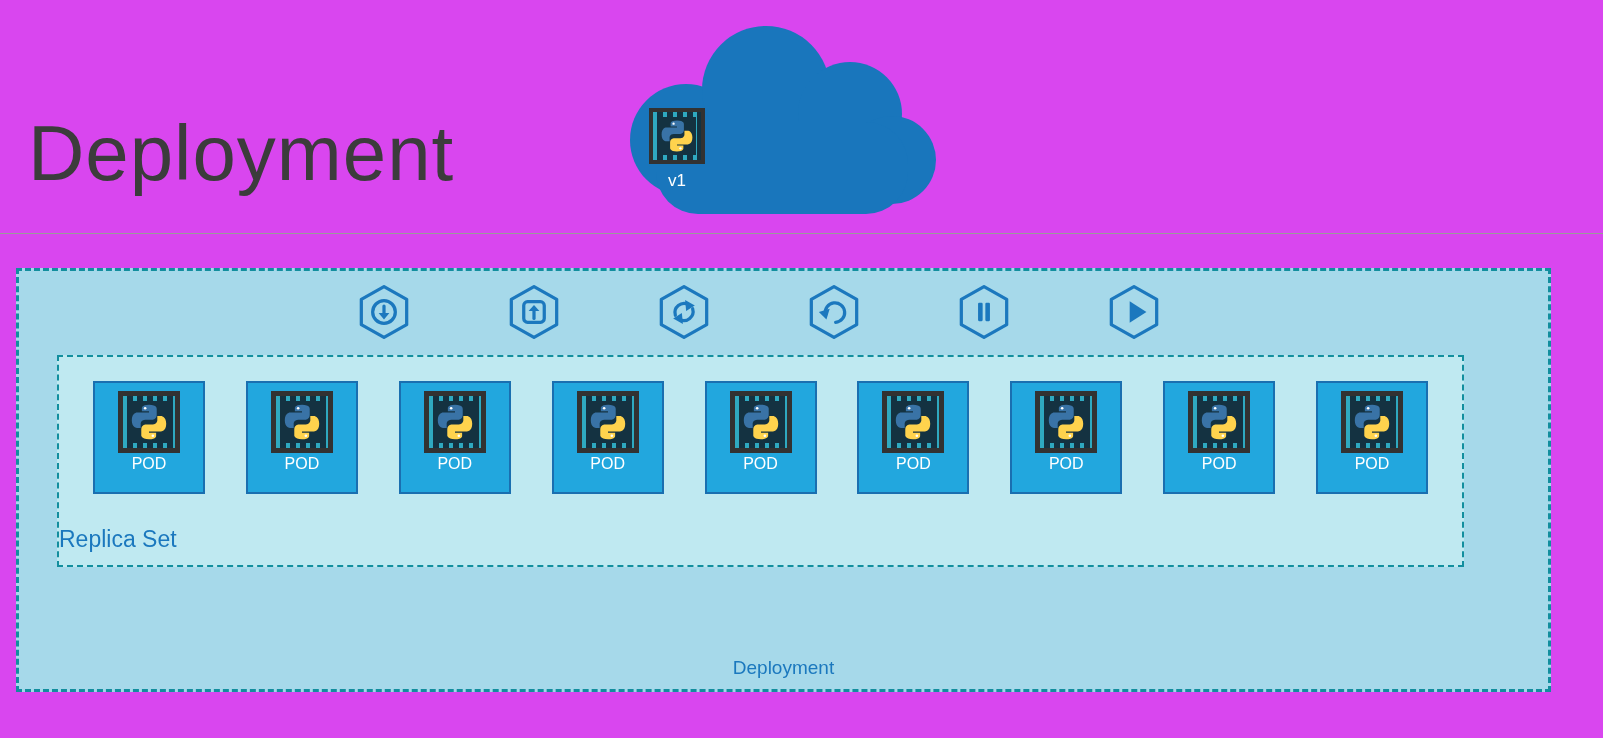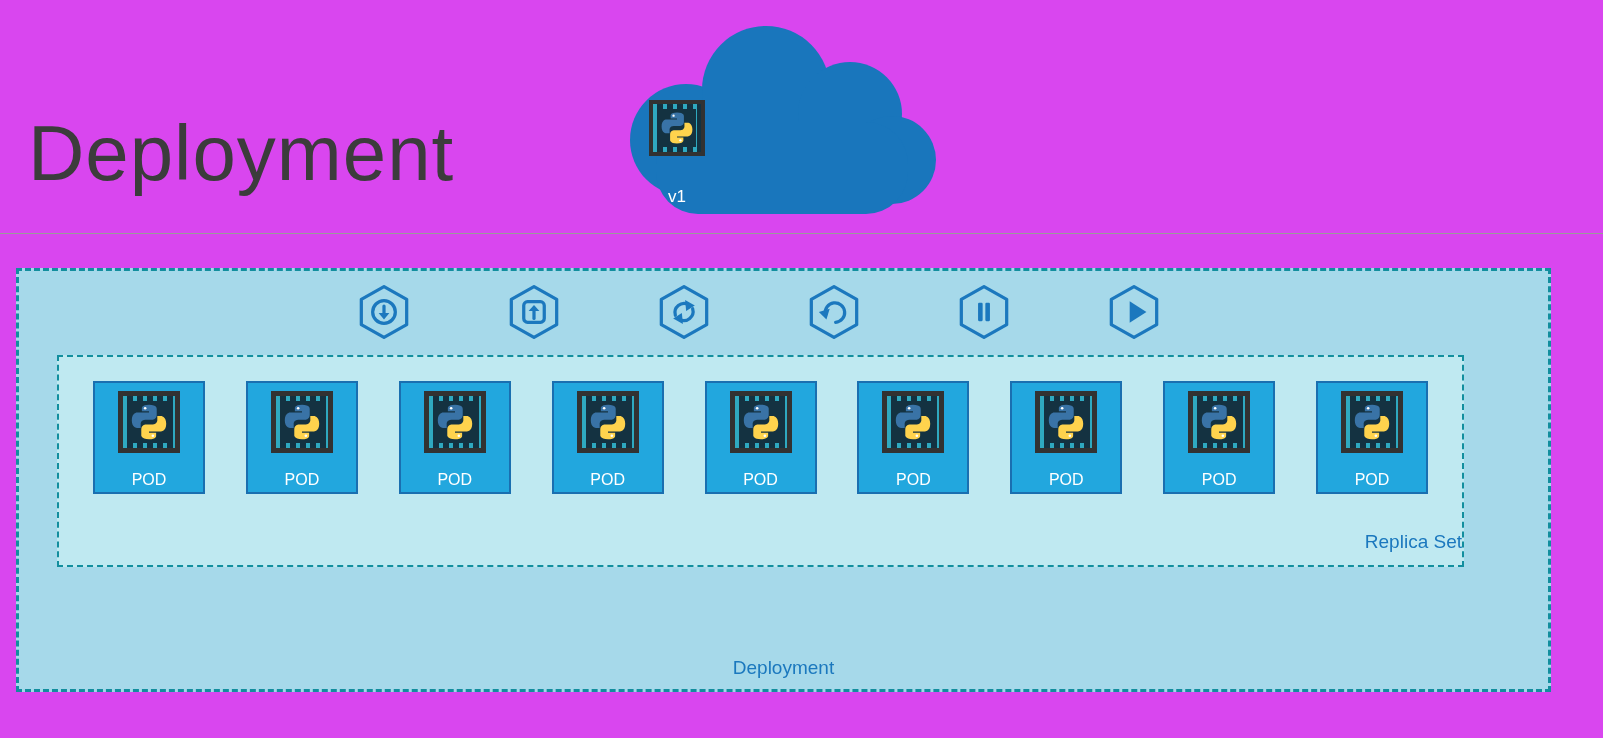--- a/index.html
+++ b/index.html
@@ -9,21 +9,21 @@
   
   .title{position:absolute;left:28px;top:114px;margin:0;font-size:78px;
          font-weight:300;color:#3c3c3c;line-height:1;letter-spacing:1px;}
   .separator{position:absolute;left:0;top:233px;width:1603px;height:0;
              border-top:1px solid #9a9a9a;}
 
   
   .cloud{position:absolute;left:598px;top:12px;width:342px;height:202px;}
   .cloud-svg{position:absolute;left:0;top:0;width:342px;height:202px;}
   .cloud-item{position:absolute;display:flex;flex-direction:column;align-items:center;width:58px;}
-  .cloud-item.v1{left:50px;top:88px;gap:24px;}
+  .cloud-item.v1{left:50px;top:96px;}
   .cloud-item.v2{left:128px;top:92px;}
   .vlabel{color:#ffffff;font-size:17px;margin-top:7px;}
 
   
   .cicon{width:62px;height:62px;box-sizing:border-box;border:5px solid #323232;
          background:repeating-linear-gradient(90deg,#2fa9c0 0 4px,#143241 4px 10px);
          display:flex;align-items:center;justify-content:center;flex:none;}
   .cicon svg{width:38px;height:38px;background:#143241;box-shadow:0 0 0 2px #143241;display:block;}
   .cicon--sm{width:56px;height:56px;border-width:4px;}
   .cicon--sm svg{width:34px;height:34px;}
@@ -36,24 +36,24 @@
   .toolbar{position:absolute;left:338px;top:14px;display:flex;gap:96px;}
   .hexicon{width:54px;height:54px;display:block;}
 
   
   .replica-box{position:absolute;left:38px;top:84px;width:1407px;height:212px;
                background:#bfe9f1;border:2px dashed #128e9e;box-sizing:border-box;}
   .pods{display:flex;justify-content:space-between;padding:24px 34px 0 34px;}
   .pod{width:112px;height:113px;background:#22a7de;border:2px solid #1a6fb0;
        box-sizing:border-box;display:flex;flex-direction:column;align-items:center;}
   .pod .cicon{margin-top:8px;}
-  .pod-label{color:#ffffff;font-size:16px;margin-top:18px;}
-
-  .rs-label{position:absolute;bottom:12px;left:0;width:100%;text-align:right;
-            color:#1b78be;font-size:19px;}
+  .pod-label{color:#ffffff;font-size:16px;margin-top:2px;}
+
+  .rs-label{position:absolute;bottom:12px;left:0;width:100%;text-align:left;
+            color:#1b78be;font-size:23px;}
   .dep-label{position:absolute;bottom:10px;left:0;width:100%;text-align:center;
              color:#1b78be;font-size:19px;}
 
   .hexicon .stroke{stroke:#1b78be;fill:none;stroke-width:6;stroke-linejoin:round;stroke-linecap:round;}
   .hexicon .fill{fill:#1b78be;stroke:none;}
 </style>
 </head>
 <body>
 
 <svg width="0" height="0" style="position:absolute" aria-hidden="true">

